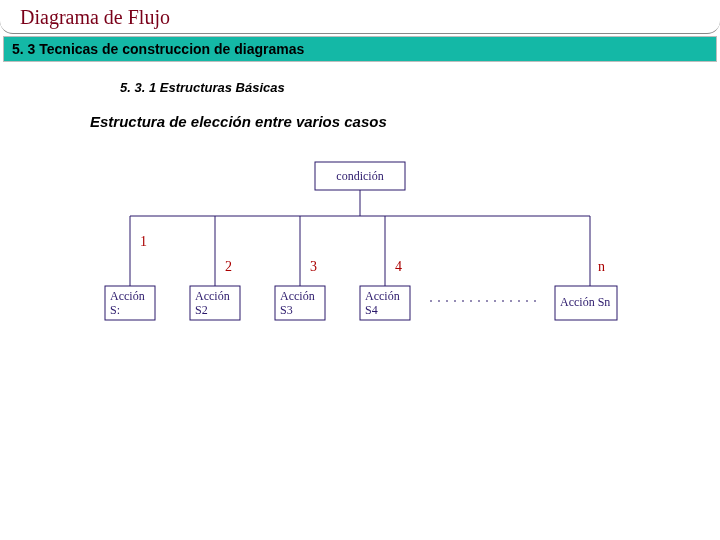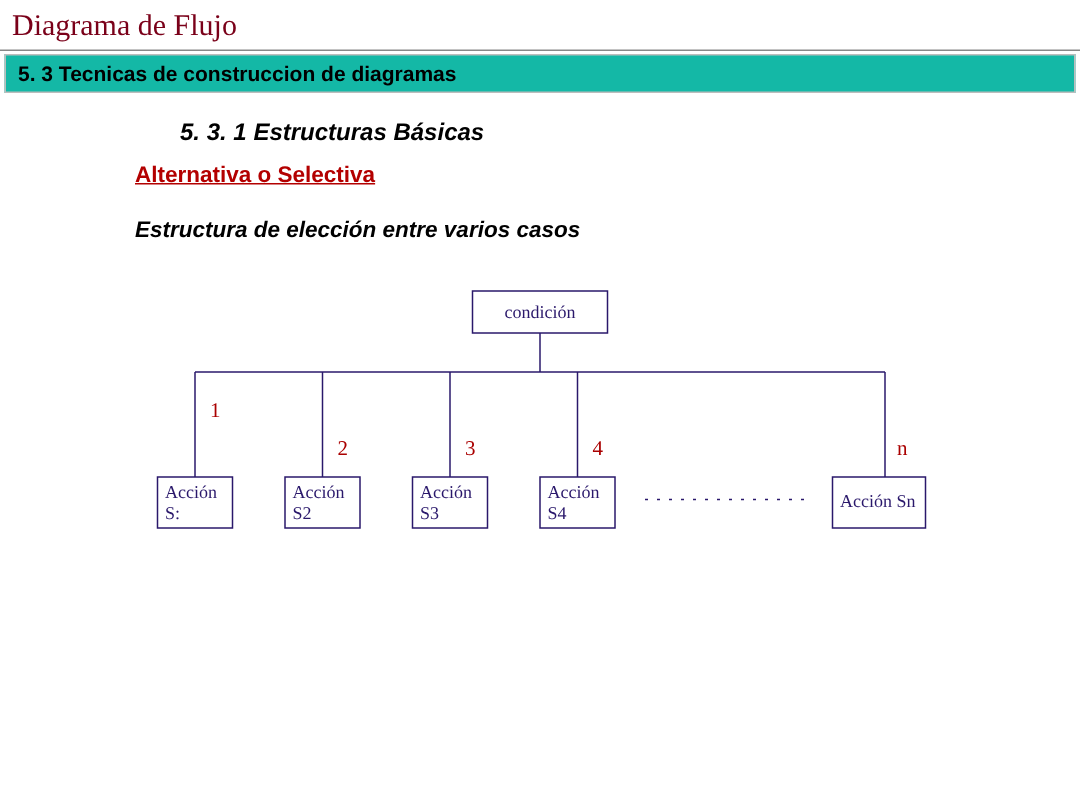--- a/index.html
+++ b/index.html
@@ -1,18 +1,18 @@
 <!DOCTYPE html>
 <html><head>
 <meta charset="utf-8">
 <style>
   html,body{margin:0;padding:0;width:720px;height:540px;background:#fff;font-family:Verdana,Geneva,sans-serif;color:#000;}
-  .page-title{font-family:"Times New Roman",serif;font-size:20px;color:#7a0019;border-bottom:1px solid #888;padding:6px 8px 4px 8px;font-weight:normal;}
+  .page-title{font-family:"Times New Roman",serif;font-size:20px;color:#7a0019;border-bottom:1px solid #888;padding:6px 8px 4px 20px;font-weight:normal;border-radius:13px;}
   .section-bar{background:#14b8a6;border:1px solid #bdbdbd;font-weight:bold;font-size:14px;padding:4px 8px;margin:2px 3px 0 3px;}
-  .sub-heading{font-style:italic;font-weight:bold;font-size:16px;margin:18px 0 10px 120px;}
+  .sub-heading{font-style:italic;font-weight:bold;font-size:13px;margin:18px 0 10px 120px;}
   .content{margin:0 70px 0 90px;font-size:15px;line-height:1.25;}
   .item-seq{font-weight:bold;}
   .item-alt{font-weight:bold;color:#b30000;text-decoration:underline;}
   .item-iter{}
   .struct-title{font-weight:bold;font-style:italic;margin-top:18px;}
   .struct-body{text-align:justify;}
   .diagram-wrap{margin:24px auto 0 auto;width:520px;text-decoration:underline;}
   svg{display:block;}
   .box{fill:#fff;stroke:#2a186b;stroke-width:1;}
   .lbl{font-family:"Times New Roman",serif;font-size:12px;fill:#2a186b;}
@@ -20,21 +20,20 @@
   .ln{stroke:#2a186b;stroke-width:1;fill:none;}
 </style>
 </head>
 <body>
 
 <div class="page-title">Diagrama de Flujo</div>
 <div class="section-bar">5. 3 Tecnicas de construccion de diagramas</div>
 <div class="sub-heading">5. 3. 1 Estructuras Básicas</div>
 
 <div class="content">
-  <div class="item-alt">Alternativa o Selectiva</div>
 
   <div class="struct-title">Estructura de elección entre varios casos</div>
 </div>
 
 <div class="diagram-wrap">
 <svg width="520" height="190">
 
   <rect class="box" x="215" y="6" width="90" height="28"></rect>
   <text class="lbl" x="260" y="24" text-anchor="middle">condición</text>
 

